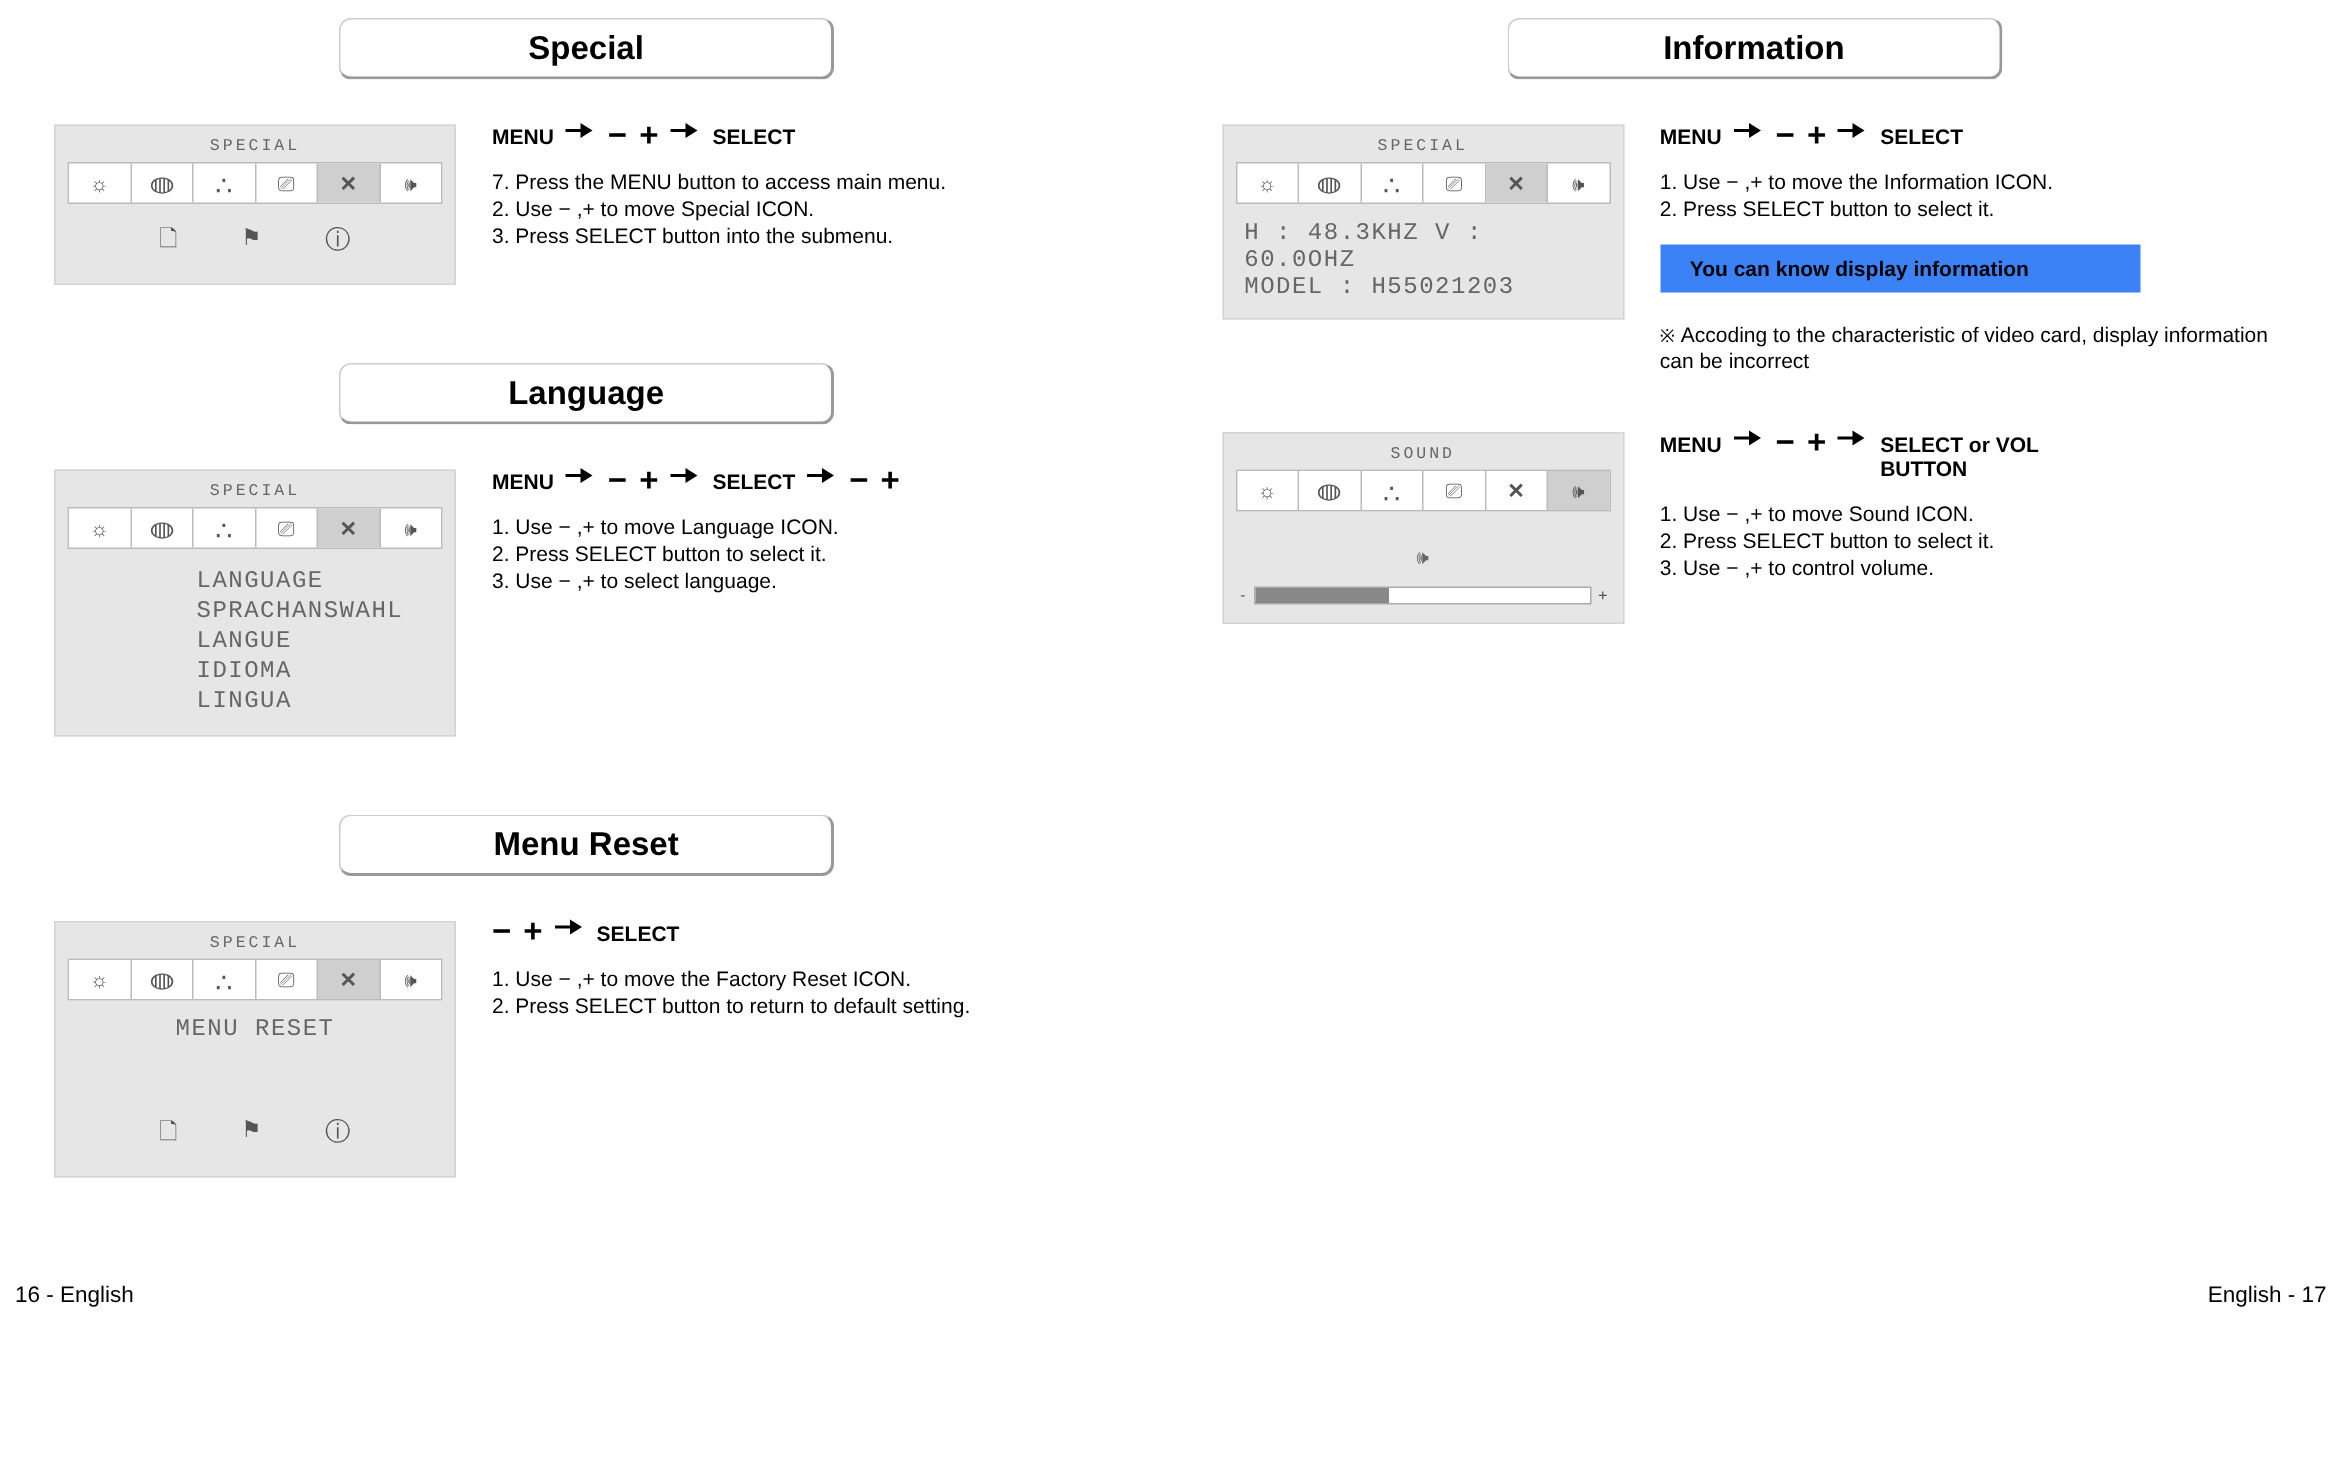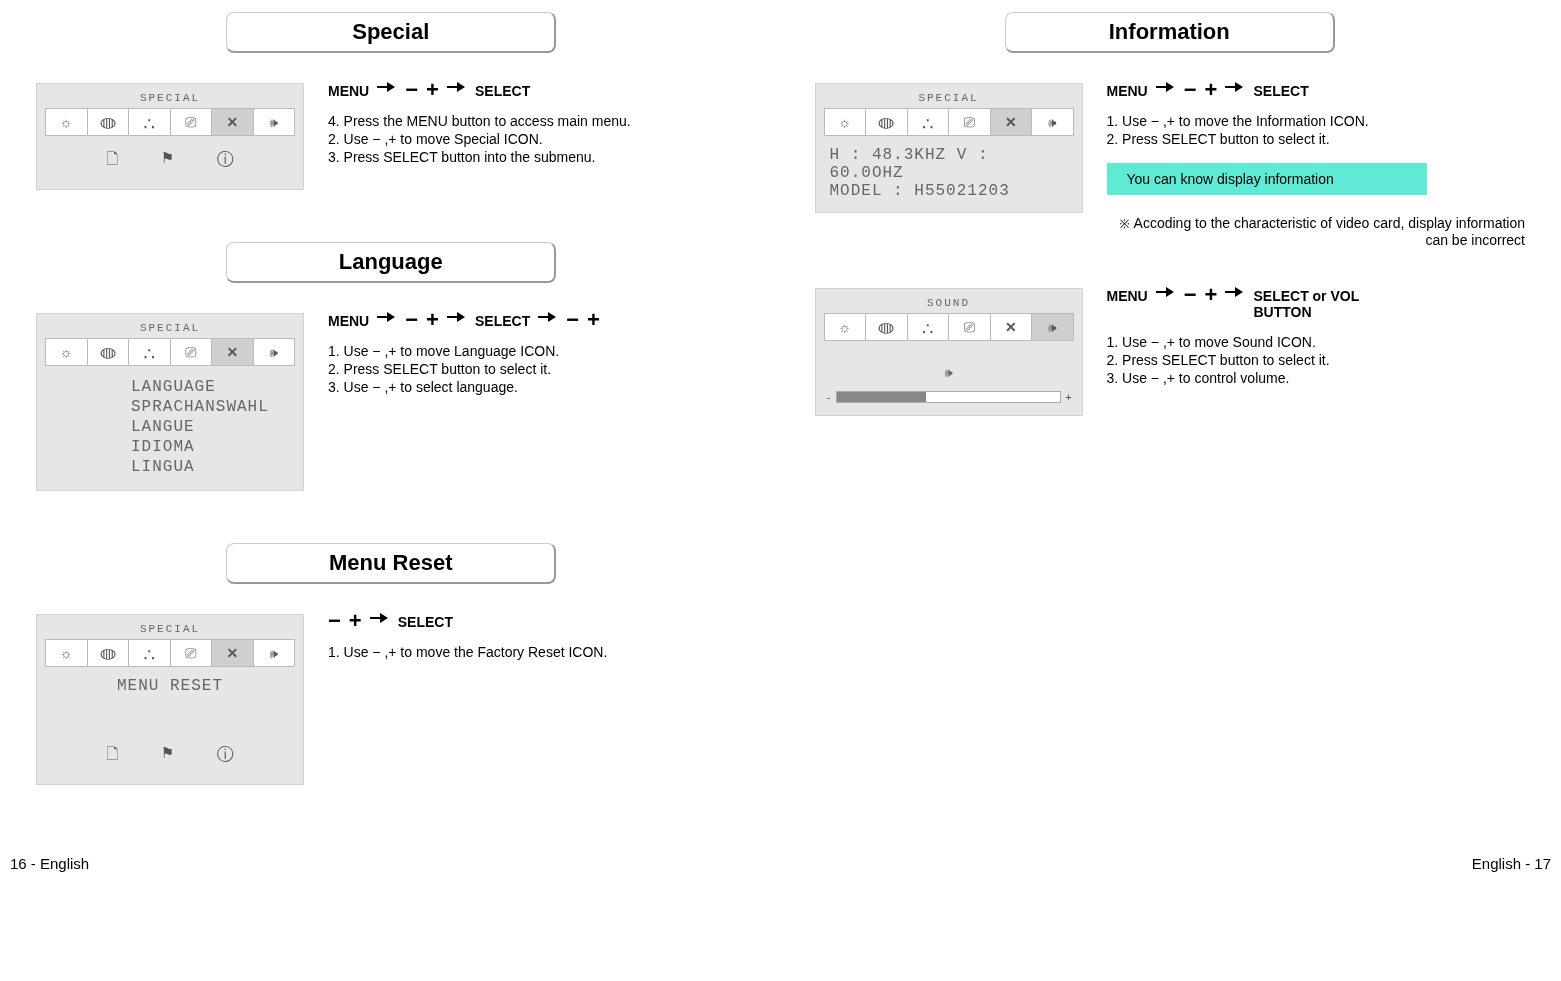--- a/index.html
+++ b/index.html
@@ -135,27 +135,28 @@
   .arrow-shape::after {
     content:''; position:absolute; top:-1px; left:10px;
     border-top:5px solid transparent;
     border-bottom:5px solid transparent;
     border-left:8px solid #000;
   }
   .pm { font-size: 22px; font-weight: bold; line-height: 14px; }
   .step { margin: 2px 0; }
 
   .note-box {
-    background: #5eead4;
+    background: #3b82f6;
     padding: 8px 20px;
     margin: 16px 0;
     font-size: 14px;
     width: 280px;
-  }
-  .footnote { font-size: 14px; margin-top: 20px; text-align: right; }
+    font-weight: bold;
+  }
+  .footnote { font-size: 14px; margin-top: 20px; }
   .footnote-mark { font-size: 12px; margin-right: 4px; }
 
   .footer {
     display: flex;
     justify-content: space-between;
     padding: 30px 10px 10px;
     font-size: 15px;
   }
 
   
@@ -210,21 +211,21 @@
       </div>
       <div class="instr">
         <div class="btn-seq">
           <span>MENU</span>
           <span class="arrow-shape"></span>
           <span class="pm">−</span>
           <span class="pm">+</span>
           <span class="arrow-shape"></span>
           <span>SELECT</span>
         </div>
-        <div class="step">4. Press the MENU button to access main menu.</div>
+        <div class="step">7. Press the MENU button to access main menu.</div>
         <div class="step">2. Use − ,+ to move Special ICON.</div>
         <div class="step">3. Press SELECT button into the submenu.</div>
       </div>
     </div>
 
     <div class="heading-wrap">
       <div class="heading">Language</div>
     </div>
     <div class="section">
       <div class="osd">
@@ -309,20 +310,21 @@
         </div>
       </div>
       <div class="instr">
         <div class="btn-seq">
           <span class="pm">−</span>
           <span class="pm">+</span>
           <span class="arrow-shape"></span>
           <span>SELECT</span>
         </div>
         <div class="step">1. Use − ,+ to move the Factory Reset ICON.</div>
+        <div class="step">2. Press SELECT button to return to default setting.</div>
       </div>
     </div>
   </div>
 
   <div class="col">
 
     <div class="heading-wrap">
       <div class="heading">Information</div>
     </div>
     <div class="section">

